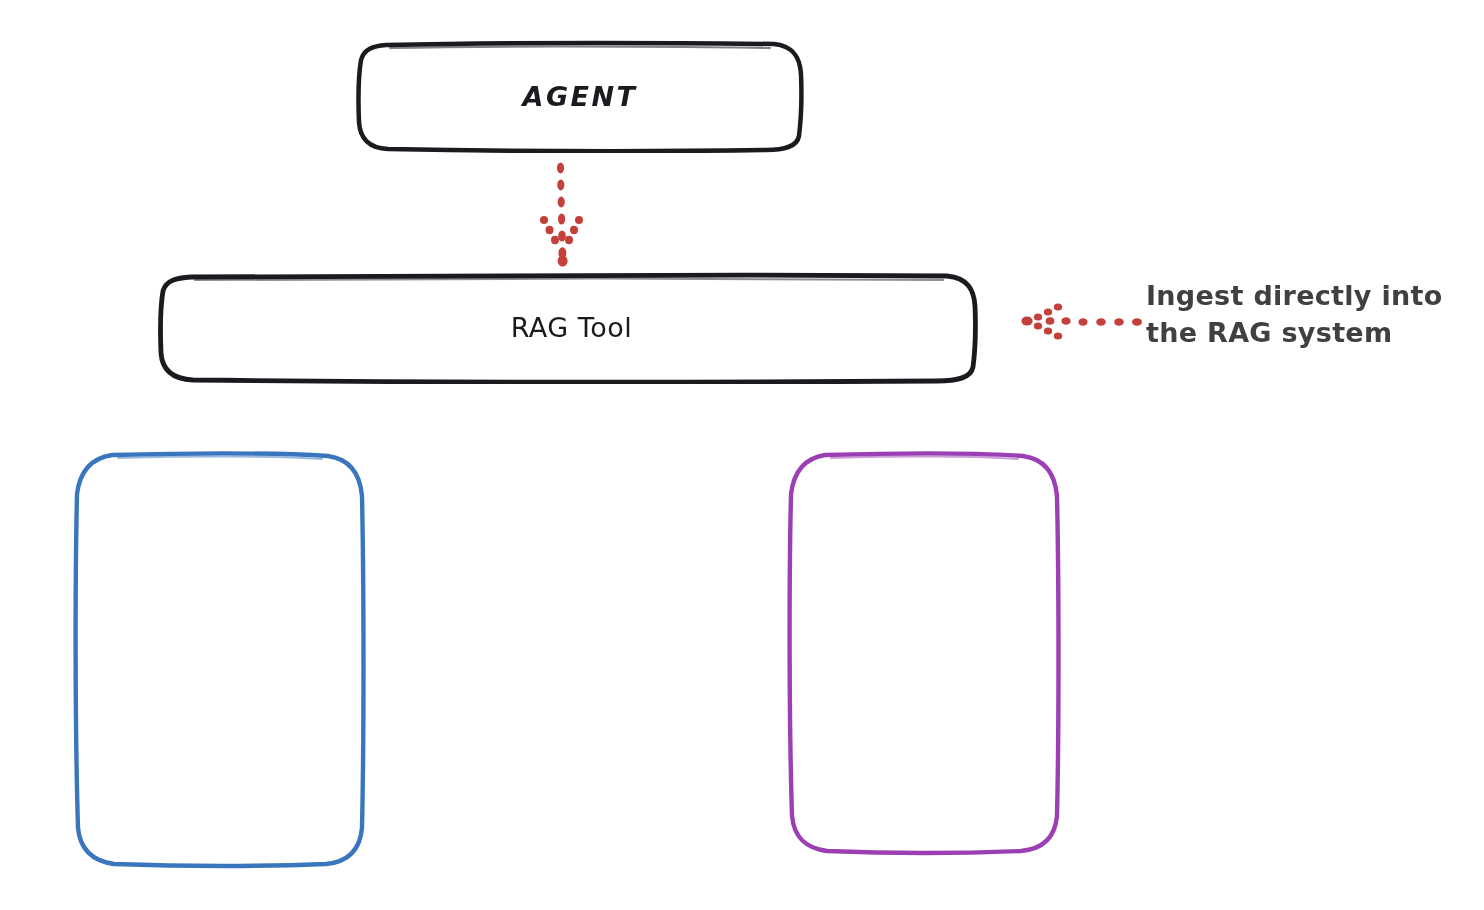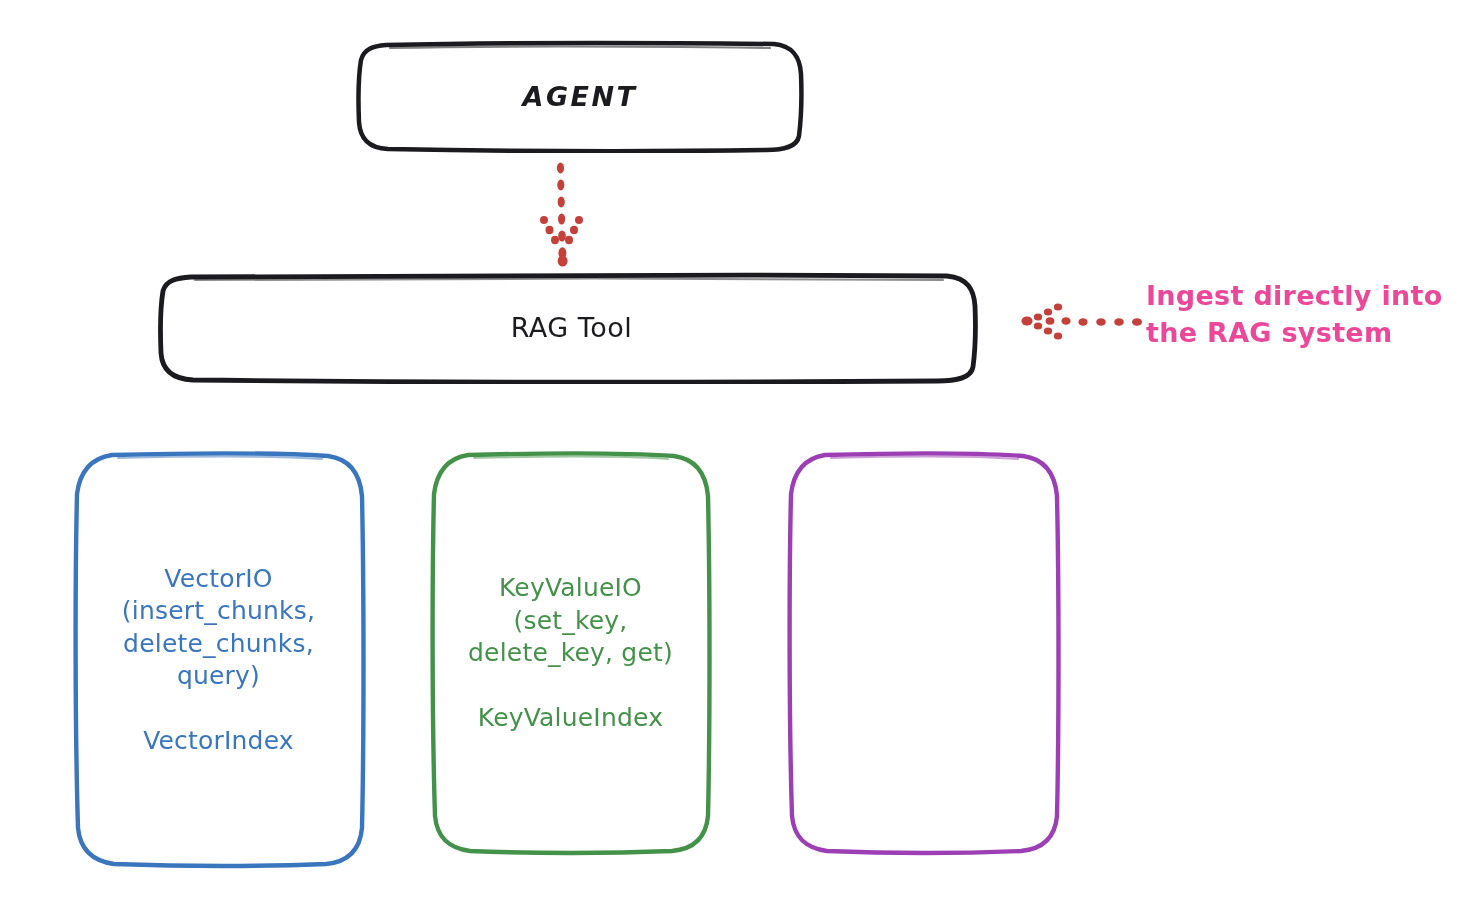--- a/index.html
+++ b/index.html
@@ -113,21 +113,21 @@
     width: 125px;
     height: 52px;
   }
   #ingest-note {
     position: absolute;
     left: 1146px;
     top: 278px;
     width: 330px;
     font-size: 27px;
     font-weight: 600;
-    color: #ec4899;
+    color: #404040;
     line-height: 1.36;
     text-align: left;
     white-space: pre-line;
     letter-spacing: 0.3px;
   }
 </style>
 </head>
 <body>
 
 <div id="canvas">
@@ -201,42 +201,22 @@
 the RAG system</div>
 
   <div class="node leaf" id="vector-node">
     <svg class="svgbox" viewBox="0 0 297 420" preserveAspectRatio="none">
       <path d="M42 5 C 120 3, 210 3, 258 6 C 280 9, 290 24, 292 46
                C 294 140, 294 290, 292 378 C 290 400, 278 412, 256 414
                C 180 417, 100 416, 44 414 C 22 411, 10 399, 8 378
                C 5 280, 5 130, 7 44 C 10 20, 22 8, 42 5 Z" fill="#ffffff" stroke="#3a76bd" stroke-width="4.4" stroke-linecap="round" stroke-linejoin="round"></path>
       <path d="M48 8 C 130 6, 205 6, 252 9" fill="none" stroke="#3a76bd" stroke-width="2" opacity="0.5" stroke-linecap="round"></path>
     </svg>
-    <div class="node-label">VectorIO
-(insert_chunks,
-delete_chunks,
-query)
-
-VectorIndex</div>
-  </div>
-
-  <div class="node leaf" id="keyvalue-node">
-    <svg class="svgbox" viewBox="0 0 285 407" preserveAspectRatio="none">
-      <path d="M40 5 C 115 3, 200 3, 246 6 C 268 9, 278 24, 280 46
-               C 282 136, 282 280, 280 366 C 278 388, 266 399, 244 401
-               C 170 404, 92 403, 42 401 C 20 398, 9 387, 7 366
-               C 4 272, 4 128, 6 44 C 9 20, 21 8, 40 5 Z" fill="#ffffff" stroke="#44924a" stroke-width="4.4" stroke-linecap="round" stroke-linejoin="round"></path>
-      <path d="M46 8 C 125 6, 196 6, 240 9" fill="none" stroke="#44924a" stroke-width="2" opacity="0.5" stroke-linecap="round"></path>
-    </svg>
-    <div class="node-label">KeyValueIO
-(set_key,
-delete_key, get)
-
-KeyValueIndex</div>
-  </div>
+  </div>
+
 
   <div class="node leaf" id="relational-node">
     <svg class="svgbox" viewBox="0 0 277 407" preserveAspectRatio="none">
       <path d="M40 5 C 112 3, 195 3, 238 6 C 260 9, 270 24, 272 46
                C 274 136, 274 280, 272 366 C 270 388, 258 399, 236 401
                C 165 404, 90 403, 42 401 C 20 398, 9 387, 7 366
                C 4 272, 4 128, 6 44 C 9 20, 21 8, 40 5 Z" fill="#ffffff" stroke="#9c3fb4" stroke-width="4.4" stroke-linecap="round" stroke-linejoin="round"></path>
       <path d="M46 8 C 120 6, 190 6, 233 9" fill="none" stroke="#9c3fb4" stroke-width="2" opacity="0.5" stroke-linecap="round"></path>
     </svg>
   </div>

